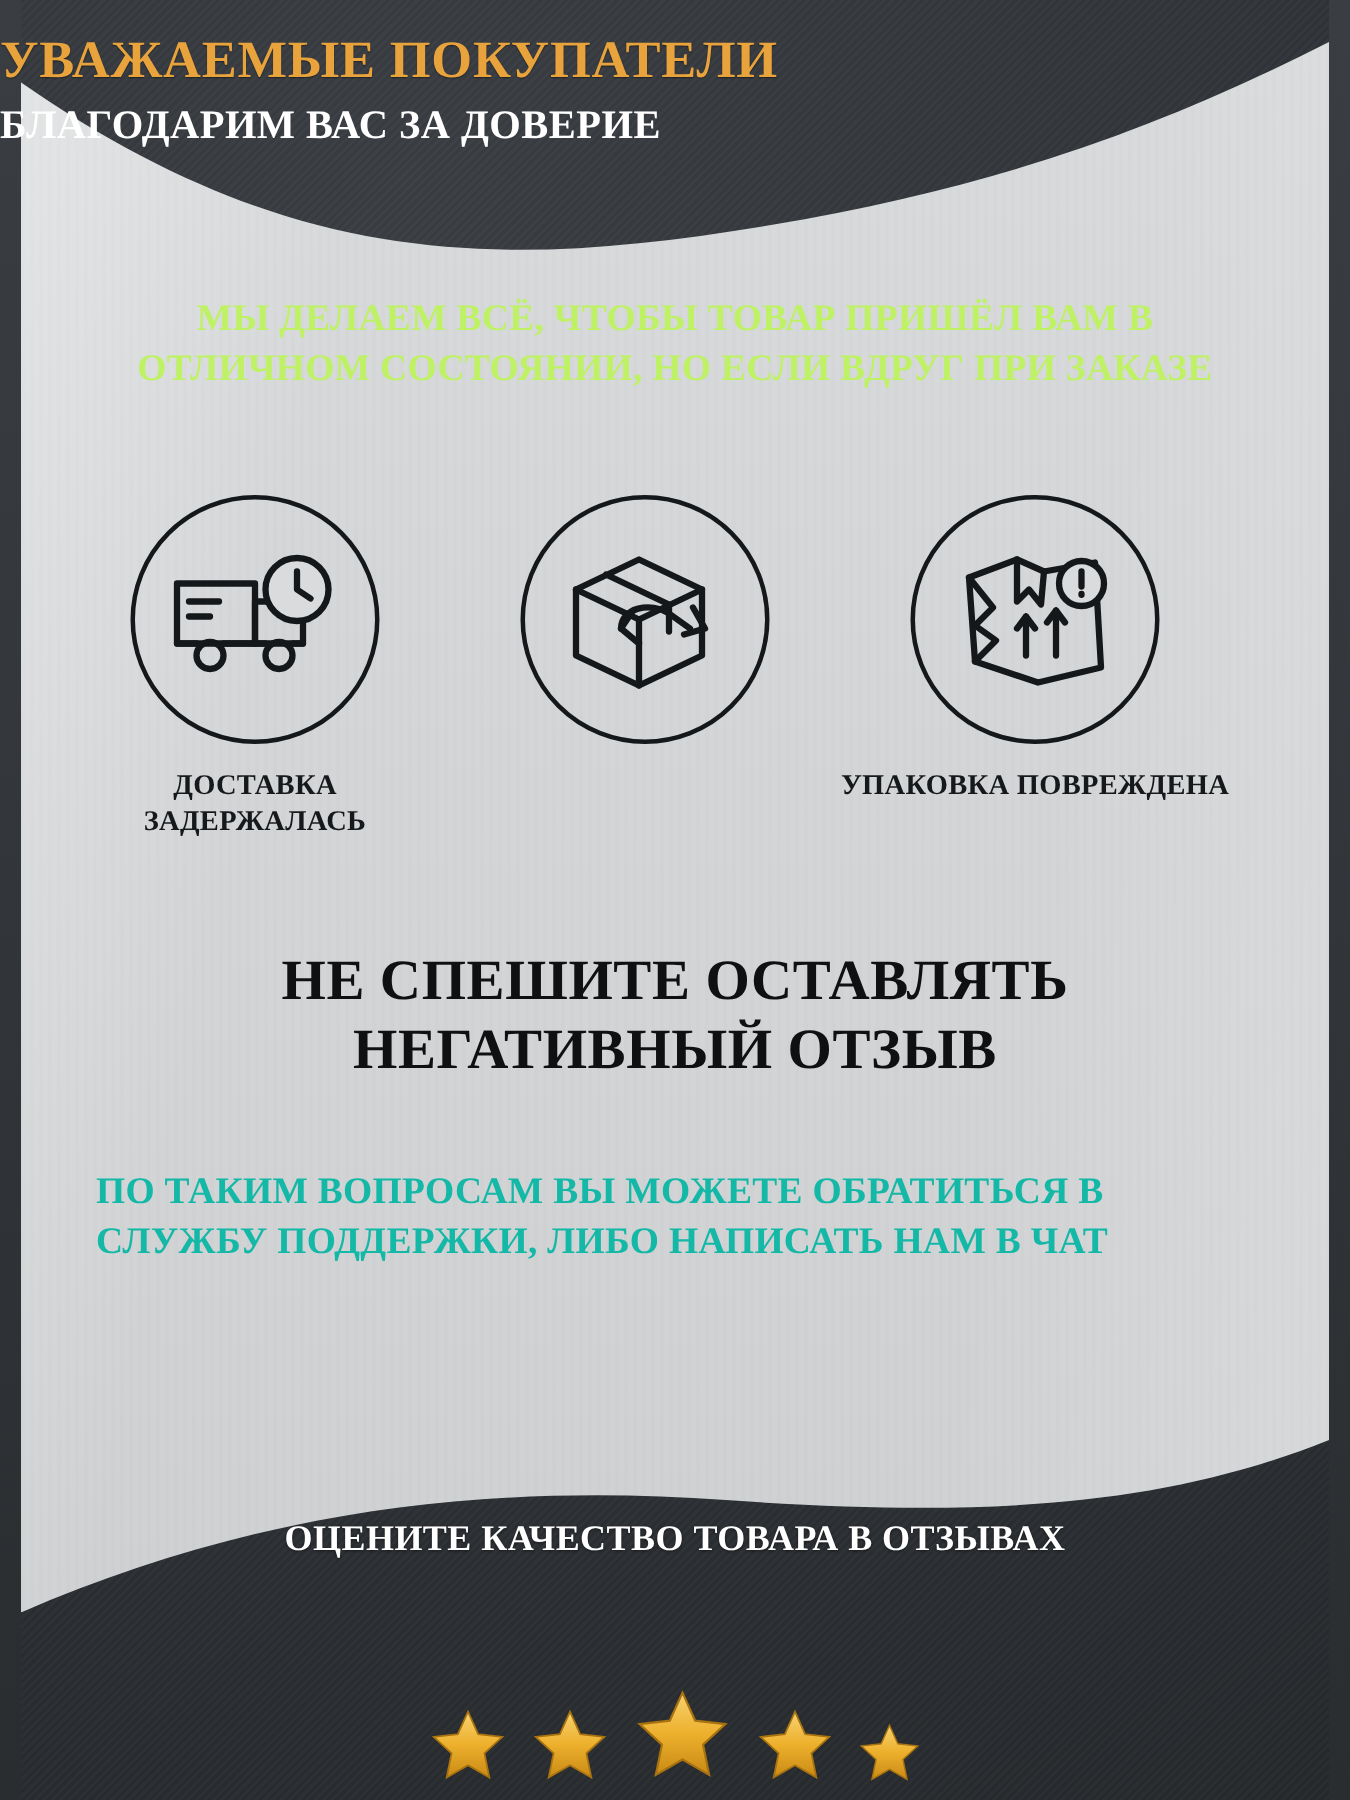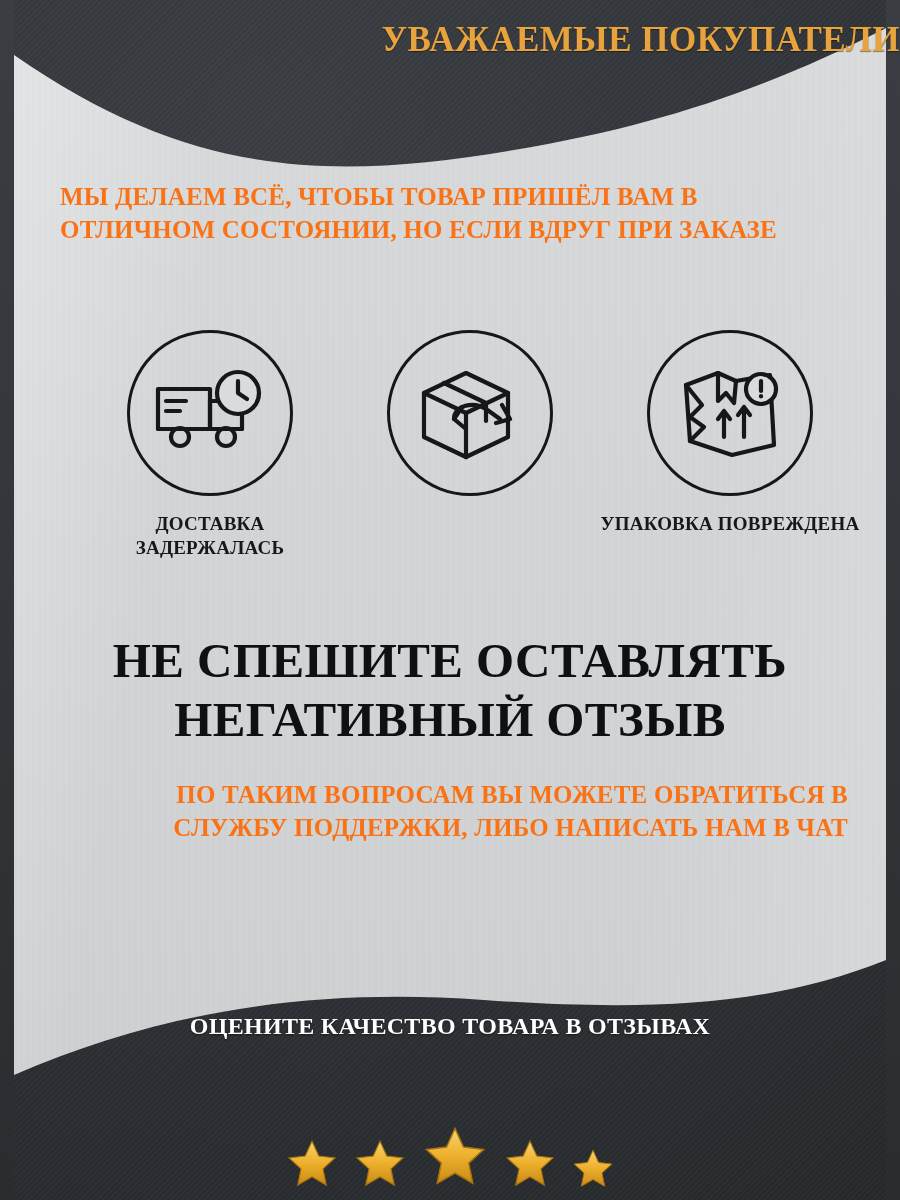--- a/index.html
+++ b/index.html
@@ -47,23 +47,22 @@
     clip-path: path("M 0 55 C 180 180, 320 180, 500 150 C 650 125, 760 85, 872 28 L 872 960 C 760 1005, 640 1012, 470 1000 C 300 988, 150 1010, 0 1075 Z");
     pointer-events: none;
   }
 
   
   .header {
     position: absolute;
     left: 0;
     right: 0;
     top: 20px;
-    text-align: right;
-    z-index: 5;
-    margin-left: 28px;
+    text-align: left;
+    z-index: 5;
   }
   .header-title {
     font-size: 35px;
     font-weight: bold;
     letter-spacing: 0.5px;
     color: #e8a33d;
     text-shadow: 0 1px 1px rgba(0,0,0,0.45);
     line-height: 1.12;
   }
   .header-sub {
@@ -71,40 +70,40 @@
     font-size: 27px;
     font-weight: bold;
     color: #ffffff;
     line-height: 1.18;
     letter-spacing: 0.3px;
   }
 
   
   .intro {
     position: absolute;
-    top: 180px;
+    top: 196px;
     left: 60px;
     right: 60px;
-    text-align: left;
+    text-align: center;
     font-size: 25px;
     font-weight: bold;
-    color: #f97316;
+    color: #bef264;
     line-height: 1.32;
     letter-spacing: 0.2px;
     z-index: 5;
   }
 
   
   .icons-row {
     position: absolute;
     top: 330px;
     left: 40px;
     right: 40px;
     display: flex;
-    justify-content: flex-end;
+    justify-content: flex-start;
     z-index: 5;
   }
   .icon-col {
     width: 260px;
     text-align: center;
   }
   .icon-circle {
     width: 160px;
     height: 160px;
     margin: 0 auto;
@@ -124,38 +123,38 @@
     letter-spacing: 0.2px;
   }
 
   
   .callout {
     position: absolute;
     top: 632px;
     left: 50px;
     right: 50px;
     text-align: center;
-    font-size: 49px;
+    font-size: 38px;
     font-weight: bold;
     color: #0e1012;
     line-height: 1.2;
     letter-spacing: 0.4px;
     z-index: 5;
   }
 
   
   .support {
     position: absolute;
     top: 778px;
     left: 64px;
     right: 52px;
-    text-align: right;
+    text-align: left;
     font-size: 25px;
     font-weight: bold;
-    color: #f97316;
+    color: #14b8a6;
     line-height: 1.33;
     letter-spacing: 0.2px;
     z-index: 5;
   }
 
   
   .footer {
     position: absolute;
     left: 0;
     right: 0;
@@ -208,20 +207,21 @@
 <div class="page">
 
   <div class="bg-dark"></div>
   <div class="panel-light"></div>
   <div class="panel-sheen"></div>
   <div class="edge-left"></div>
   <div class="edge-right"></div>
 
   <div class="header">
     <div class="header-title">УВАЖАЕМЫЕ ПОКУПАТЕЛИ</div>
+    <div class="header-sub">БЛАГОДАРИМ ВАС ЗА ДОВЕРИЕ</div>
   </div>
 
   <div class="intro">МЫ ДЕЛАЕМ ВСЁ, ЧТОБЫ ТОВАР ПРИШЁЛ ВАМ В ОТЛИЧНОМ СОСТОЯНИИ, НО ЕСЛИ ВДРУГ ПРИ ЗАКАЗЕ</div>
 
   <div class="icons-row">
 
     <div class="icon-col">
       <div class="icon-circle">
         <svg width="116" height="92" viewBox="0 0 116 92" fill="none" stroke="#15181a" stroke-width="4.2" stroke-linecap="round" stroke-linejoin="round">
 

